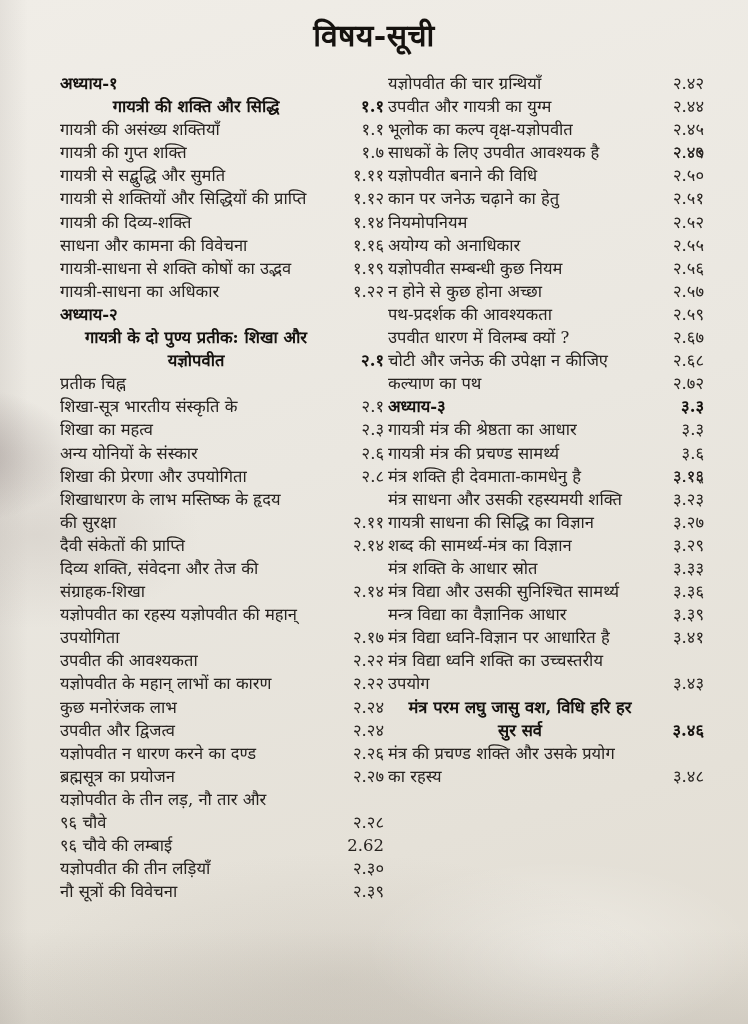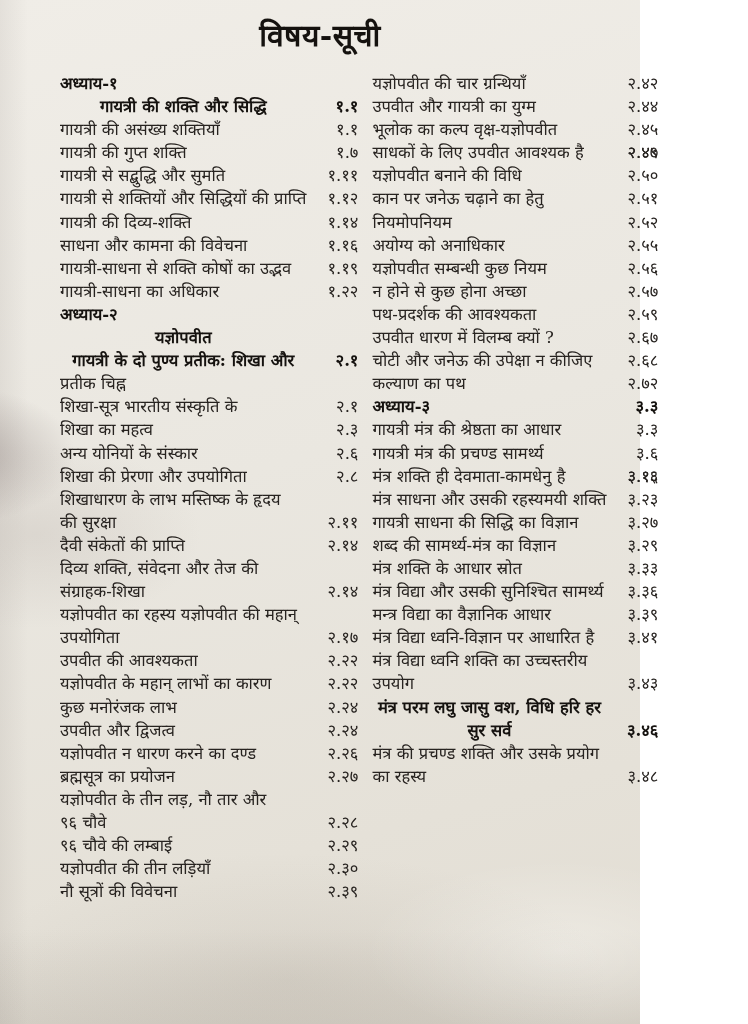--- a/index.html
+++ b/index.html
@@ -8,41 +8,41 @@
     --ink-bold:#15120f;
   }
   html,body{margin:0;padding:0;}
   body{
     width:748px;height:1024px;overflow:hidden;
     font-family:"DejaVu Serif","Liberation Serif",serif;
     color:var(--ink);
   }
   .page{
     position:relative;box-sizing:border-box;
-    width:640px;height:1024px;
+    width:748px;height:1024px;
     background:
       radial-gradient(150px 95px at -30px 455px, rgba(151,140,137,0.55), rgba(151,140,137,0) 70%),
       radial-gradient(230px 130px at 35px 535px, rgba(188,180,173,0.32), rgba(188,180,173,0) 72%),
       radial-gradient(430px 170px at 45% 980px, rgba(128,118,106,0.12), rgba(128,118,106,0) 75%),
       radial-gradient(260px 120px at 560px 950px, rgba(255,255,252,0.35), rgba(255,255,252,0) 75%),
       linear-gradient(to right, rgba(118,108,104,0.10), rgba(118,108,104,0) 28px),
       linear-gradient(to top, rgba(118,110,98,0.15), rgba(118,110,98,0) 95px),
       linear-gradient(165deg,#f0ede7 0%, var(--paper) 45%, #e5e1d8 78%, #e2ddd3 100%);
   }
   .title{
     margin:0;padding-top:16px;
     text-align:center;
     font-size:30px;line-height:40px;
     font-weight:700;color:var(--ink-bold);
     letter-spacing:0.5px;
   }
   .columns{
     display:flex;
     margin:16px 0 0 60px;
-    gap:14px;
+    gap:4px;
   }
   .col{font-size:16.5px;line-height:23.1px;}
   .col-left{width:324px;}
   .col-right{width:316px;}
   .chapter{
     font-weight:700;color:var(--ink-bold);
     white-space:nowrap;
   }
   .entry{position:relative;padding-right:52px;}
   .entry .line{white-space:nowrap;}
@@ -112,22 +112,22 @@
         </div>
         <div class="entry">
           <div class="entry-title">
             <div class="line">गायत्री-साधना का अधिकार</div>
           </div>
           <div class="entry-page">१.२२</div>
         </div>
         <div class="chapter">अध्याय-२</div>
         <div class="entry bold">
           <div class="entry-title">
+            <div class="line">गायत्री के दो पुण्य प्रतीक: शिखा और</div>
             <div class="line">यज्ञोपवीत</div>
-            <div class="line">गायत्री के दो पुण्य प्रतीक: शिखा और</div>
           </div>
           <div class="entry-page">२.१</div>
         </div>
         <div class="entry">
           <div class="entry-title">
             <div class="line">प्रतीक चिह्न</div>
             <div class="line">शिखा-सूत्र भारतीय संस्कृति के</div>
           </div>
           <div class="entry-page">२.१</div>
         </div>
@@ -216,21 +216,21 @@
           <div class="entry-title">
             <div class="line">यज्ञोपवीत के तीन लड़, नौ तार और</div>
             <div class="line">९६ चौवे</div>
           </div>
           <div class="entry-page">२.२८</div>
         </div>
         <div class="entry">
           <div class="entry-title">
             <div class="line">९६ चौवे की लम्बाई</div>
           </div>
-          <div class="entry-page">२.२९</div>
+          <div class="entry-page">2.62</div>
         </div>
         <div class="entry">
           <div class="entry-title">
             <div class="line">यज्ञोपवीत की तीन लड़ियाँ</div>
           </div>
           <div class="entry-page">२.३०</div>
         </div>
         <div class="entry">
           <div class="entry-title">
             <div class="line">नौ सूत्रों की विवेचना</div>

